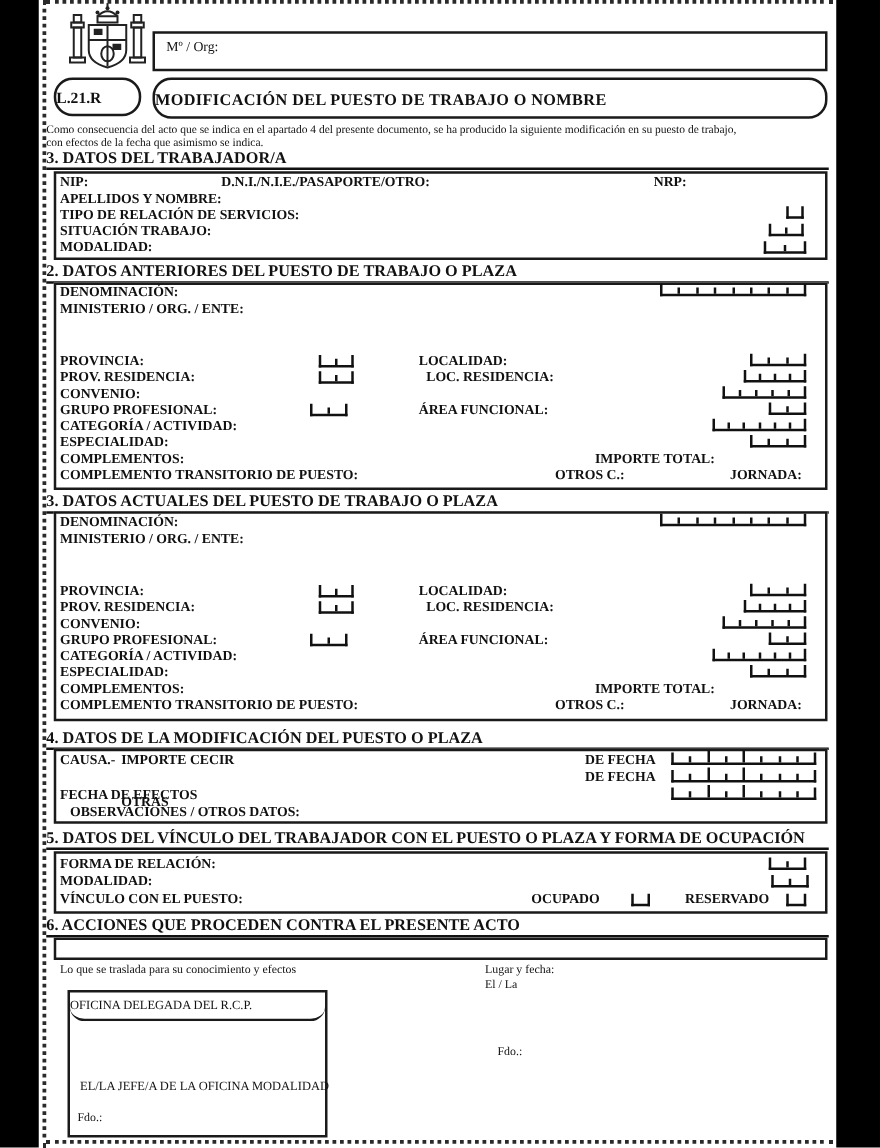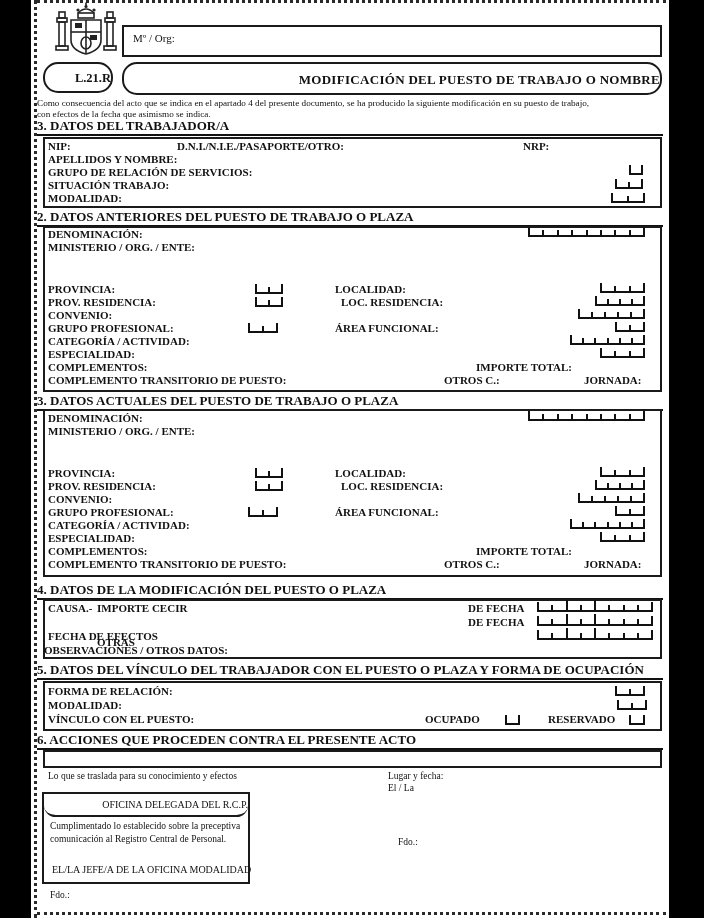--- a/index.html
+++ b/index.html
@@ -20,21 +20,21 @@
     position:absolute; height:10px; display:flex; align-items:flex-end;
     border-left:2px solid #111; border-right:2px solid #111; border-bottom:2px solid #111;
     box-sizing:border-box;
   }
   .comb span { flex:1; height:10px; }
   .comb span + span { border-left:2px solid #111; height:5px; }
   .comb.date span:nth-child(3), .comb.date span:nth-child(5) { height:10px; }
   .bar  { position:absolute; top:0; height:918px; background:#000; }
   .dotv { position:absolute; top:0; height:918px; width:0; border-left:3px dotted #2a2a2a; }
   .doth { position:absolute; left:37px; width:629px; height:0; border-top:3px dotted #2a2a2a; }
-  .center { text-align:right;border-radius:15px; }
+  .center { text-align:left;border-radius:15px; }
 </style>
 </head>
 <body>
 
 <div class="bar" style="left:0;width:31px"></div>
 <div class="bar" style="left:669px;width:35px"></div>
 <div class="dotv" style="left:34px"></div>
 <div class="doth" style="top:0"></div>
 <div class="doth" style="top:912px"></div>
 
@@ -77,21 +77,21 @@
 
 <div class="sm" style="left:37px;top:97px;font-size:9.2px">Como consecuencia del acto que se indica en el apartado 4 del presente documento, se ha producido la siguiente modificación en su puesto de trabajo,</div>
 <div class="sm" style="left:37px;top:108px;font-size:9.2px">con efectos de la fecha que asimismo se indica.</div>
 
 <div class="sec-head" style="top:119px">3. DATOS DEL TRABAJADOR/A</div>
 <div class="sec-box" style="top:137px;height:71px"></div>
 <div class="lbl" style="left:48px;top:140px">NIP:</div>
 <div class="lbl" style="left:177px;top:140px">D.N.I./N.I.E./PASAPORTE/OTRO:</div>
 <div class="lbl" style="left:523px;top:140px">NRP:</div>
 <div class="lbl" style="left:48px;top:153px">APELLIDOS Y NOMBRE:</div>
-<div class="lbl" style="left:48px;top:166px">GRUPO DE RELACIÓN DE SERVICIOS:</div>
+<div class="lbl" style="left:48px;top:166px">TIPO DE RELACIÓN DE SERVICIOS:</div>
 <div class="lbl" style="left:48px;top:179px">SITUACIÓN TRABAJO:</div>
 <div class="lbl" style="left:48px;top:192px">MODALIDAD:</div>
 <div class="comb" style="left:629px;top:165px;width:14px">
     <span></span>
   </div>
 <div class="comb" style="left:615px;top:179px;width:28px">
     <span></span>
     <span></span>
   </div>
 <div class="comb" style="left:611px;top:193px;width:34px">
@@ -282,21 +282,21 @@
 <div class="comb date" style="left:537px;top:630px;width:116px">
     <span></span>
     <span></span>
     <span></span>
     <span></span>
     <span></span>
     <span></span>
     <span></span>
     <span></span>
   </div>
-<div class="lbl" style="left:44px;top:644px">OBSERVACIONES / OTROS DATOS:</div>
+<div class="lbl" style="left:56px;top:644px">OBSERVACIONES / OTROS DATOS:</div>
 
 <div class="sec-head" style="top:663px">5. DATOS DEL VÍNCULO DEL TRABAJADOR CON EL PUESTO O PLAZA Y FORMA DE OCUPACIÓN</div>
 <div class="sec-box" style="top:681px;height:50px"></div>
 <div class="lbl" style="left:48px;top:685px">FORMA DE RELACIÓN:</div>
 <div class="comb" style="left:615px;top:686px;width:30px">
     <span></span>
     <span></span>
   </div>
 <div class="lbl" style="left:48px;top:699px">MODALIDAD:</div>
 <div class="comb" style="left:617px;top:700px;width:30px">
@@ -314,20 +314,19 @@
   </div>
 
 <div class="sec-head" style="top:733px">6. ACCIONES QUE PROCEDEN CONTRA EL PRESENTE ACTO</div>
 <div class="sec-box" style="top:750px;height:18px"></div>
 
 <div class="sm" style="left:48px;top:770px">Lo que se traslada para su conocimiento y efectos</div>
 <div class="sm" style="left:388px;top:770px">Lugar y fecha:</div>
 <div class="sm" style="left:388px;top:782px">El / La</div>
 <div class="sm" style="left:398px;top:836px">Fdo.:</div>
 
-<div class="frame" style="left:42px;top:792px;width:208px;height:92px">
+<div class="frame" style="left:54px;top:792px;width:208px;height:118px">
   <div class="abs center" style="left:0;right:0;top:0;height:21px;border-bottom:2px solid #1a1a1a">
     <span class="abs" style="left:0;right:0;top:5px;font-size:10px">OFICINA DELEGADA DEL R.C.P.</span>
   </div>
-  <div class="abs" style="left:6px;top:26px;width:192px;font-size:9.5px;line-height:13px">Cumplimentado lo establecido sobre la preceptiva comunicación al Registro Central de Personal.</div>
   <div class="abs" style="left:8px;top:70px;font-size:10px;white-space:nowrap">EL/LA JEFE/A DE LA OFICINA MODALIDAD</div>
   <div class="abs" style="left:6px;top:96px;font-size:9.5px">Fdo.:</div>
 </div>
 
 </body></html>

